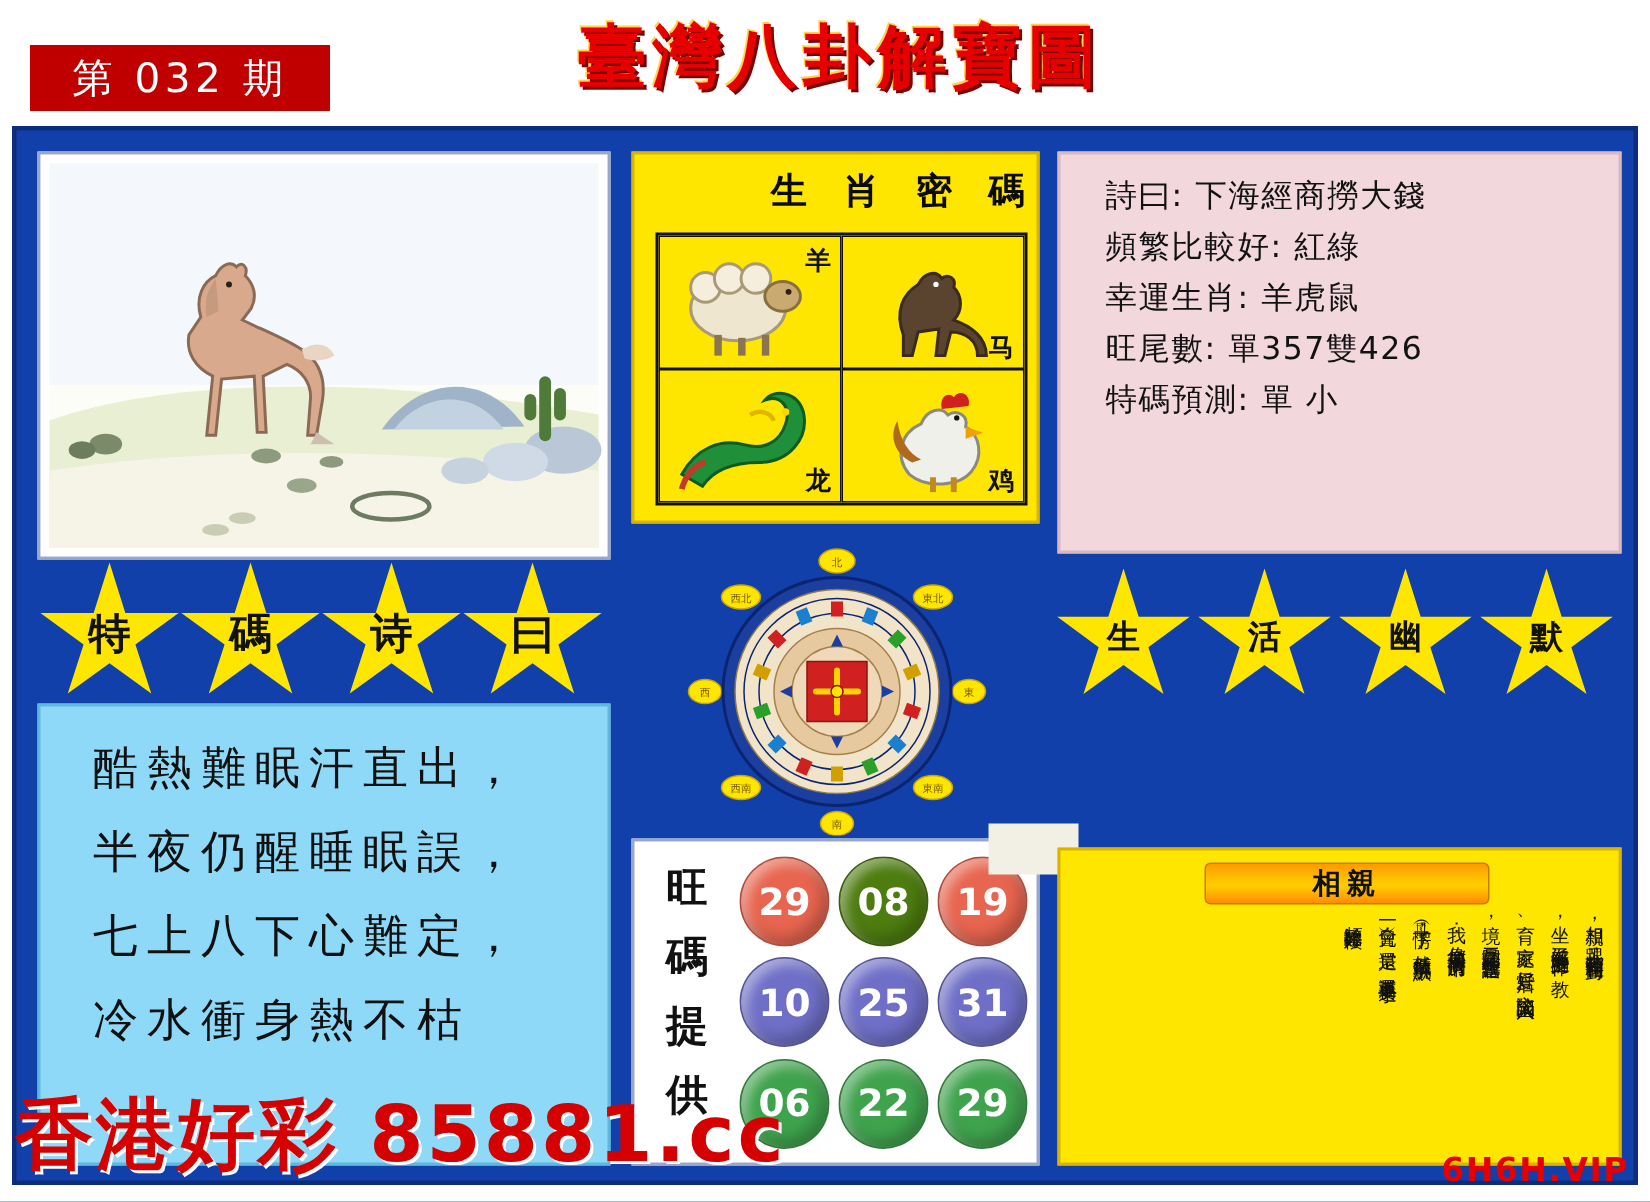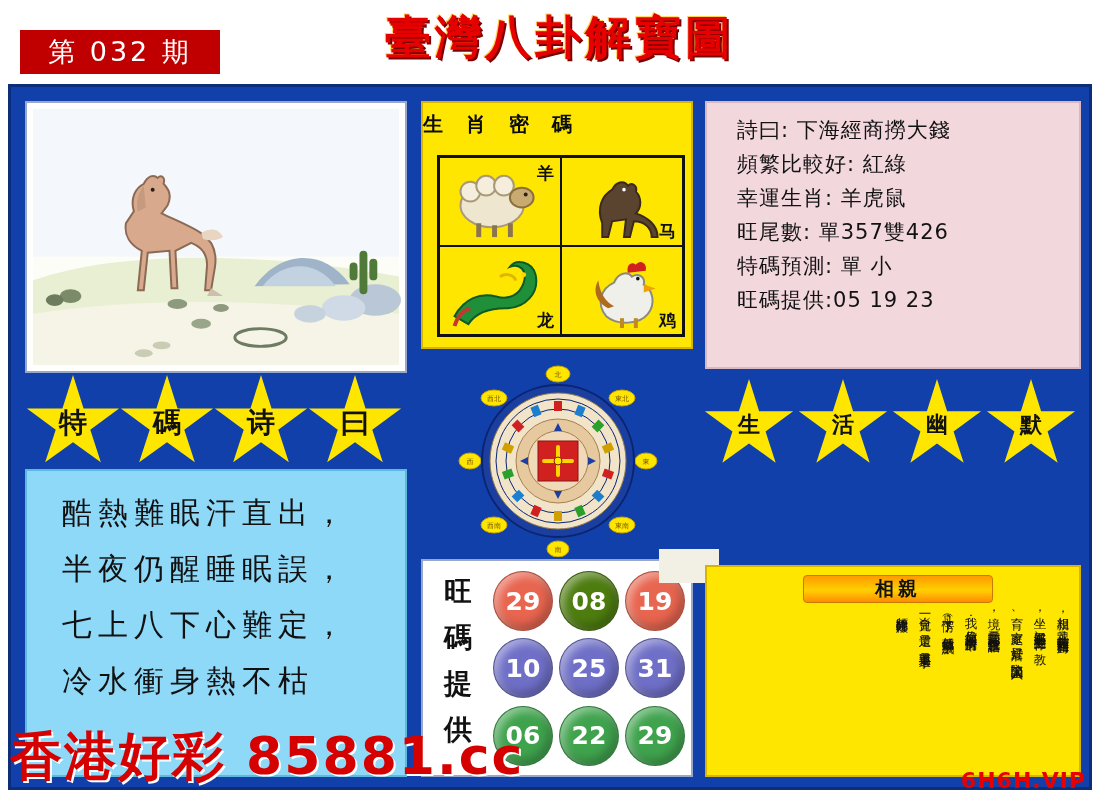--- a/index.html
+++ b/index.html
@@ -37,21 +37,21 @@
   .img-panel{
     left:14px;top:14px;width:382px;height:272px;background:#ffffff;border:2px solid #9aa7c9;
     overflow:hidden;
   }
   .sketch{position:absolute;left:0;top:0;width:100%;height:100%;}
 
   .zodiac-panel{
     left:410px;top:14px;width:272px;height:248px;background:#ffe600;border:2px solid #d8b400;
   }
   .zodiac-title{
-    text-align:left;font-size:20px;color:#0b0b0b;font-weight:bold;letter-spacing:8px;
+    text-align:right;font-size:24px;color:#0b0b0b;font-weight:bold;letter-spacing:8px;
     margin-top:8px;font-family:"DejaVu Sans",serif;
   }
   .zodiac-grid{
     position:absolute;left:14px;top:52px;width:244px;height:178px;
     border:2px solid #111;display:grid;grid-template-columns:1fr 1fr;grid-template-rows:1fr 1fr;
   }
   .zcell{border:1px solid #111;position:relative;background:#ffe600;overflow:hidden;}
   .zlabel{position:absolute;right:6px;bottom:2px;font-size:17px;color:#111;font-weight:bold;}
   .zlabel.top{top:4px;bottom:auto;}
 
@@ -253,21 +253,20 @@
 
       </div>
     </div>
 
     <div class="panel poem-panel">
       <div class="poem-line">詩曰: 下海經商撈大錢</div>
       <div class="poem-line">頻繁比較好:  紅綠</div>
       <div class="poem-line">幸運生肖: 羊虎鼠</div>
       <div class="poem-line">旺尾數: 單357雙426</div>
       <div class="poem-line">特碼預測:  單 小</div>
-      <div class="poem-line">旺碼提供:05 19 23</div>
     </div>
 
     <div class="star" style="left:14px;top:288px;">
         <span>特</span>
       </div>
     <div class="star" style="left:108px;top:288px;">
         <span>碼</span>
       </div>
     <div class="star" style="left:202px;top:288px;">
         <span>诗</span>

